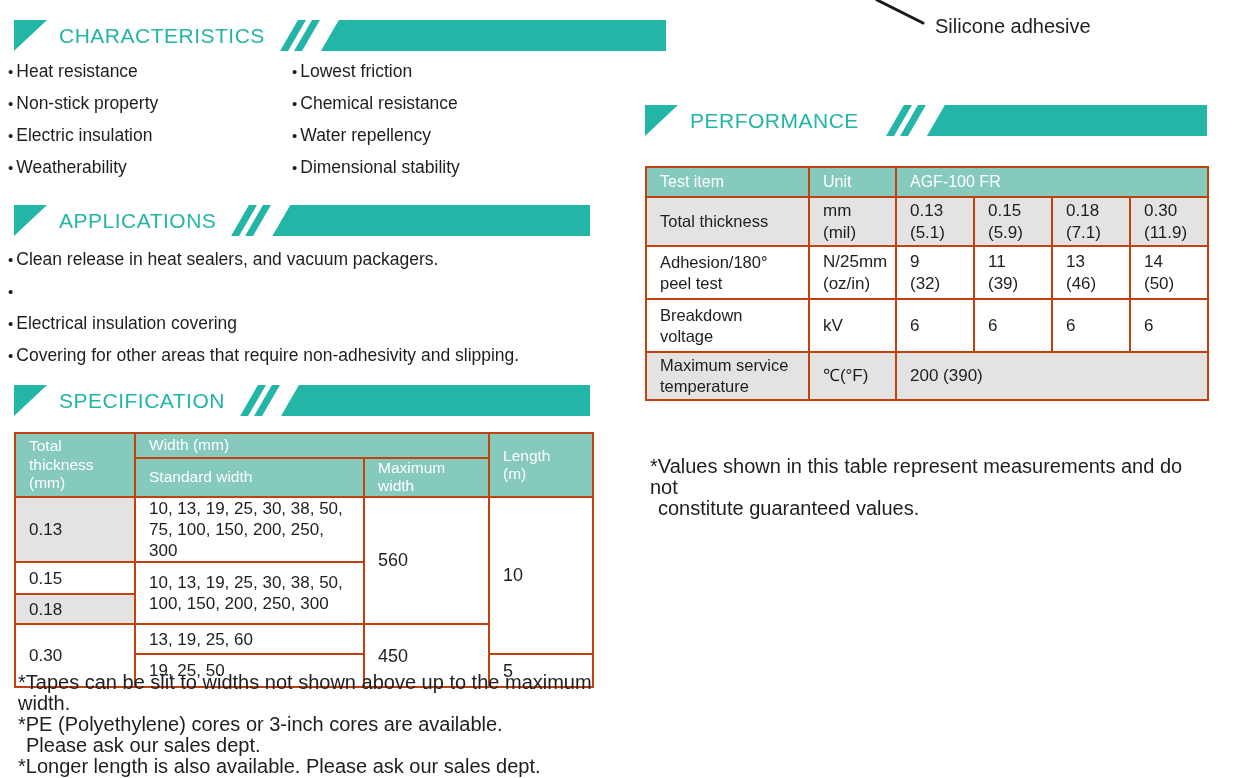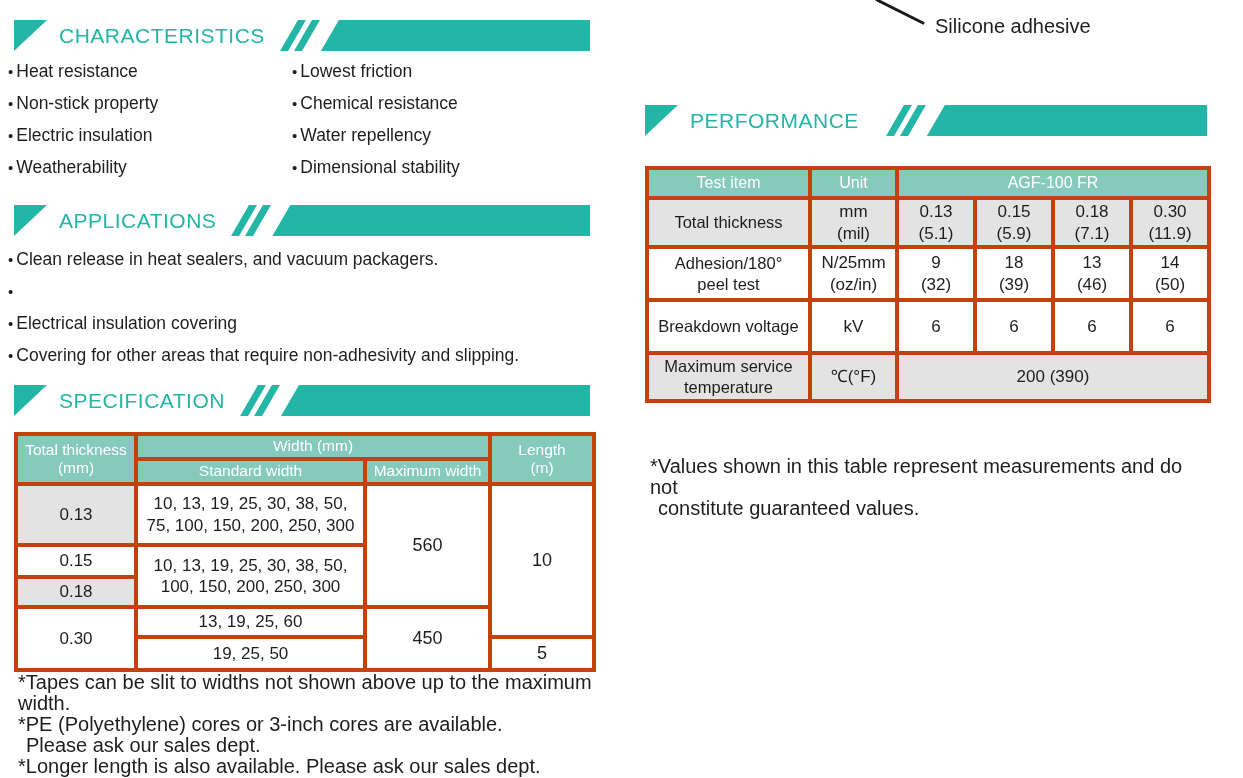--- a/index.html
+++ b/index.html
@@ -17,21 +17,21 @@
   .banner .stripe{width:8px;background:#23b5a5;transform:skewX(-30deg);}
   .banner .bar{flex:1;background:#23b5a5;margin-left:4px;
     -webkit-clip-path:polygon(18px 0,100% 0,100% 100%,0 100%);
     clip-path:polygon(18px 0,100% 0,100% 100%,0 100%);}
   
   .blist{position:absolute;}
   .bitem{height:32px;display:flex;align-items:center;font-size:17.5px;}
   .bitem .dot{margin-right:3px;font-size:15px;}
   
   table{border-collapse:collapse;table-layout:fixed;}
-  th,td{border:4px solid #c2410c;text-align:center;vertical-align:middle;padding:0 0;}
+  th,td{border:2px solid #c2410c;text-align:left;vertical-align:middle;padding:0 13px;}
   th{background:#86cabd;color:#ffffff;font-weight:400;font-size:15.5px;line-height:1.18;}
   td{font-size:17px;line-height:1.25;}
   .gray{background:#e3e3e4;}
   .pre{white-space:pre-line;margin-top:15px;}
   .spec-table{position:absolute;left:14px;top:432px;width:578px;}
   .spec-table td.big{font-size:18px;}
   .perf-table{position:absolute;left:645px;top:166px;width:562px;}
   .perf-table th{font-size:16px;}
   .perf-table td.lbl{font-size:16.5px;}
   
@@ -44,21 +44,21 @@
 </head>
 <body>
 
 <div class="page">
 
   <svg class="callout-line" width="60" height="28">
     <line x1="5" y1="0" x2="51" y2="23" stroke="#1a1a1a" stroke-width="3" stroke-linecap="round"></line>
   </svg>
   <div class="callout-label">Silicone adhesive</div>
 
-  <div class="banner" style="left:14px;top:20px;width:576px;">
+  <div class="banner" style="left:14px;top:20px;width:652px;">
     <div class="tri"></div>
     <div class="title">CHARACTERISTICS</div>
     <div class="stripes">
         <i class="stripe"></i>
         <i class="stripe"></i>
       </div>
     <div class="bar"></div>
   </div>
 
   <div class="blist" style="left:8px;top:55px;width:280px;">
@@ -228,21 +228,21 @@
       <td class="pre gray">0.30
 (11.9)</td>
     </tr>
     <tr style="height:53px">
       <td class="lbl pre">Adhesion/180°
 peel test</td>
       <td class="pre">N/25mm
 (oz/in)</td>
       <td class="pre">9
 (32)</td>
-      <td class="pre">18
+      <td class="pre">11
 (39)</td>
       <td class="pre">13
 (46)</td>
       <td class="pre">14
 (50)</td>
     </tr>
     <tr style="height:53px">
       <td class="lbl">Breakdown voltage</td>
       <td>kV</td>
       <td>6</td>

